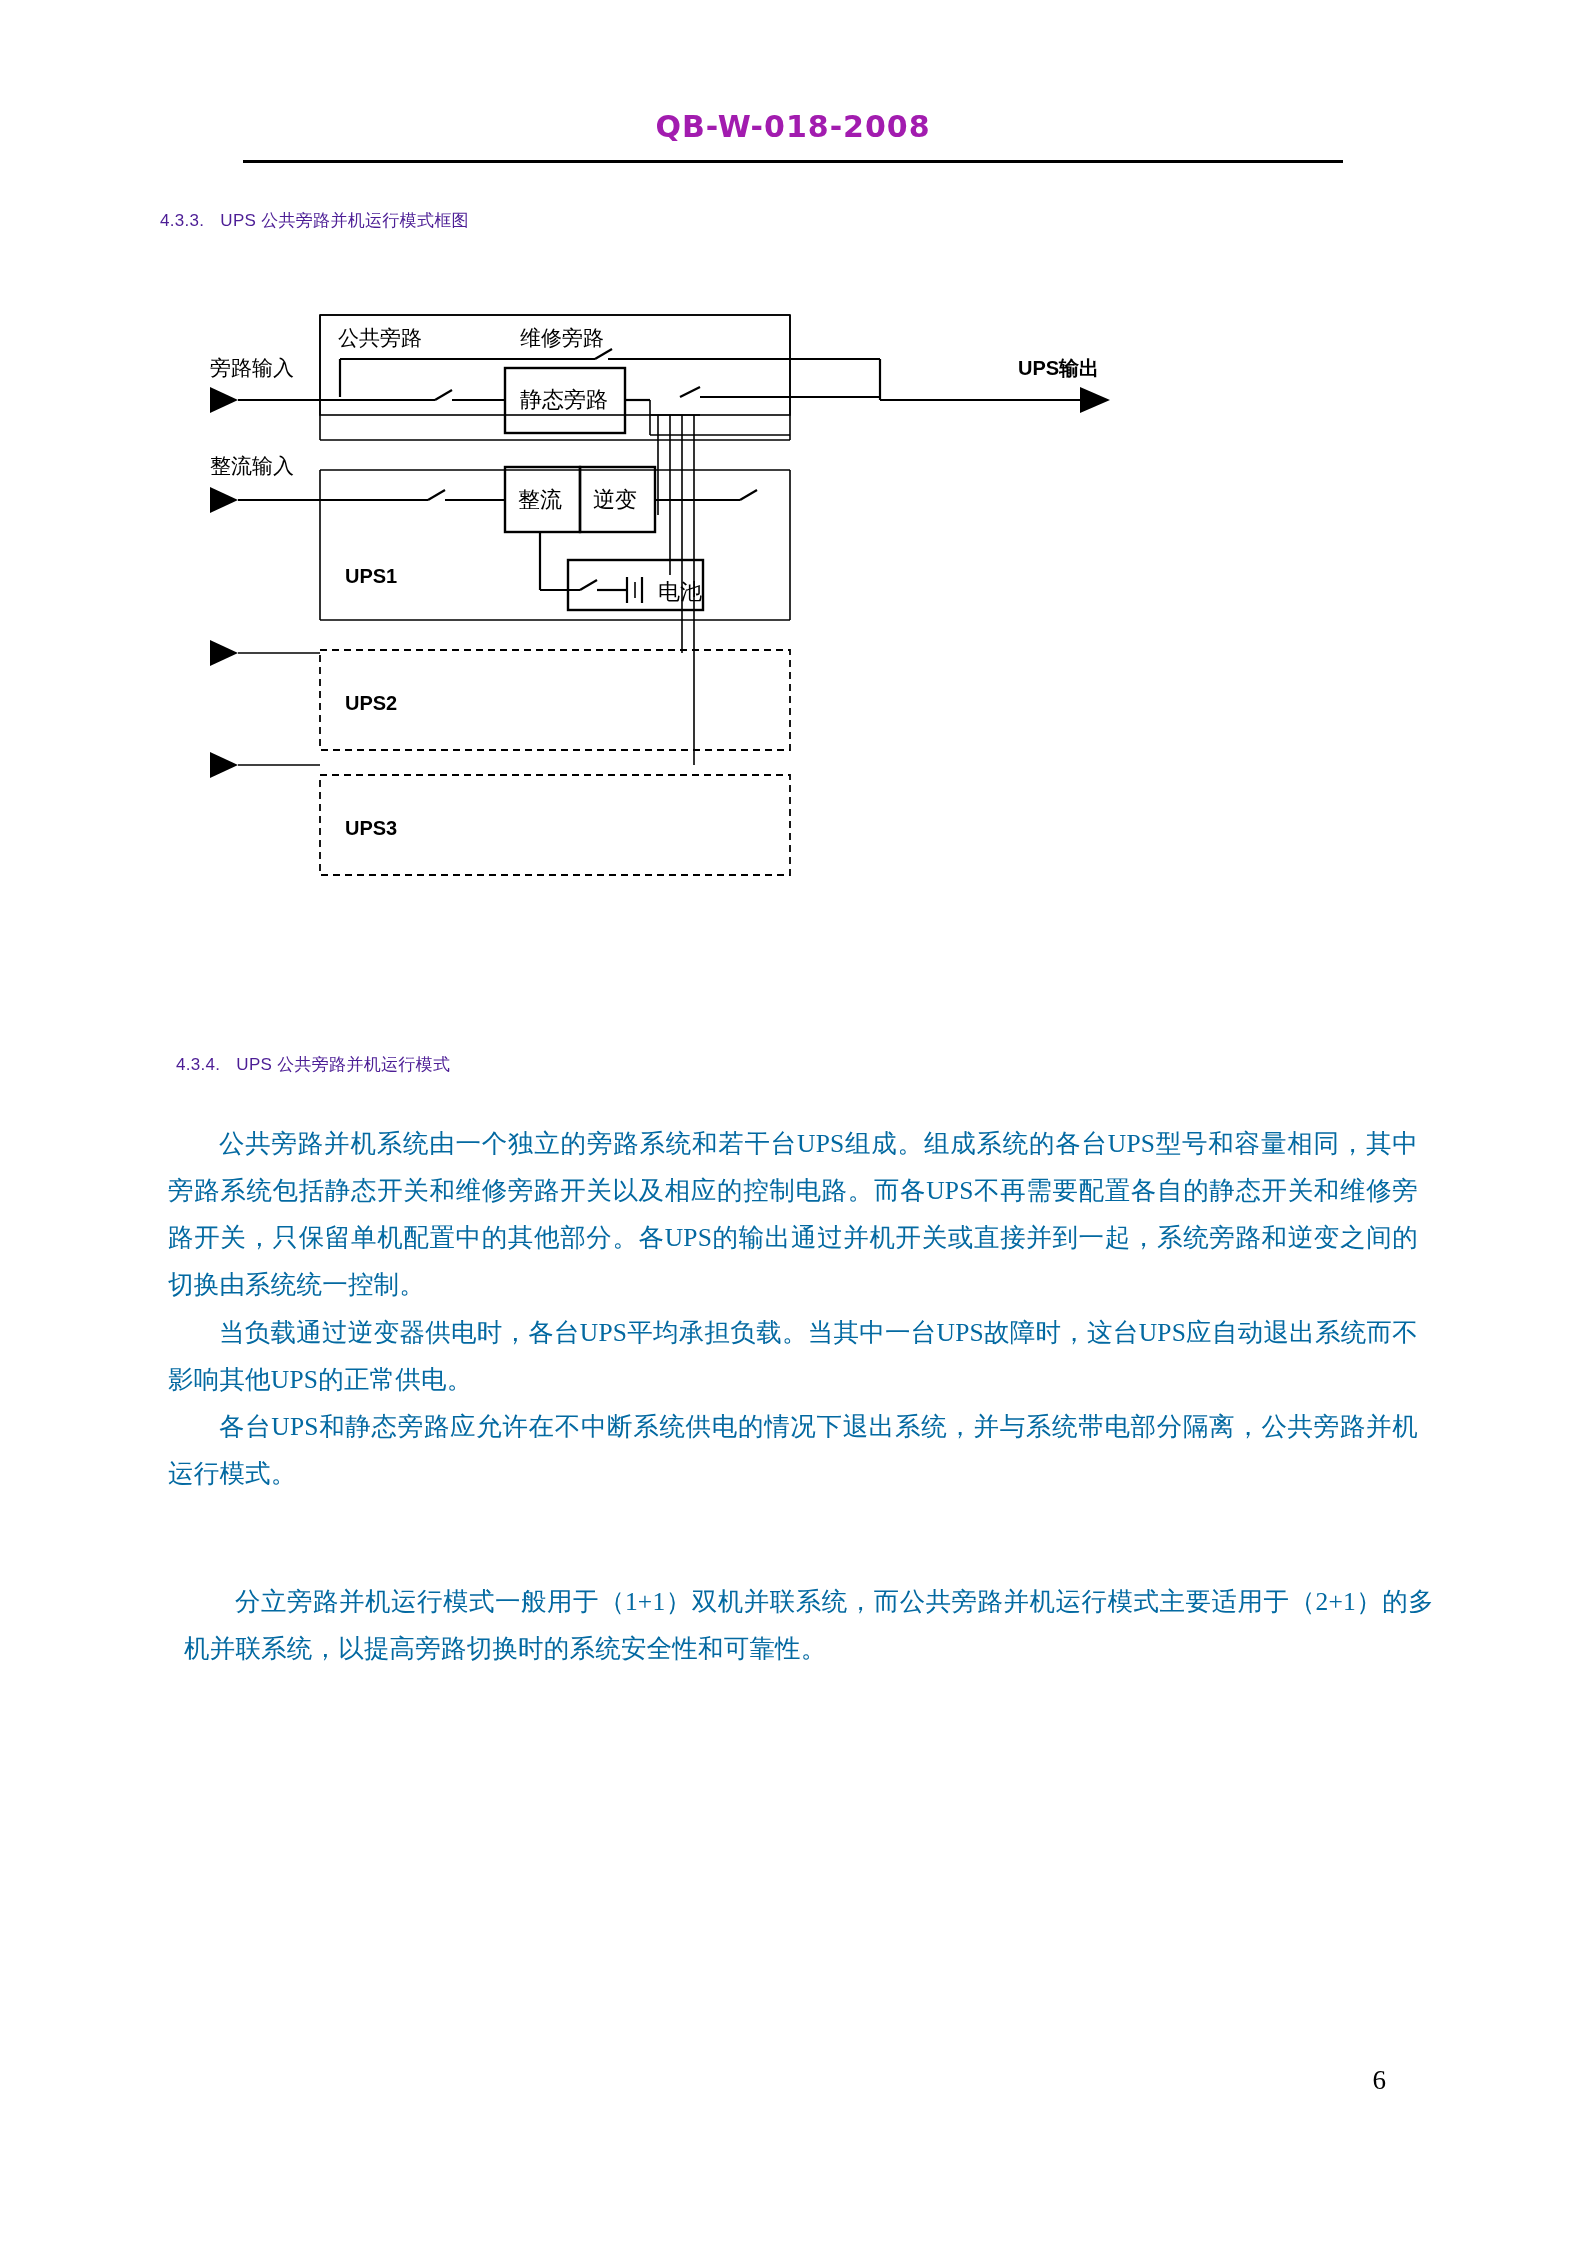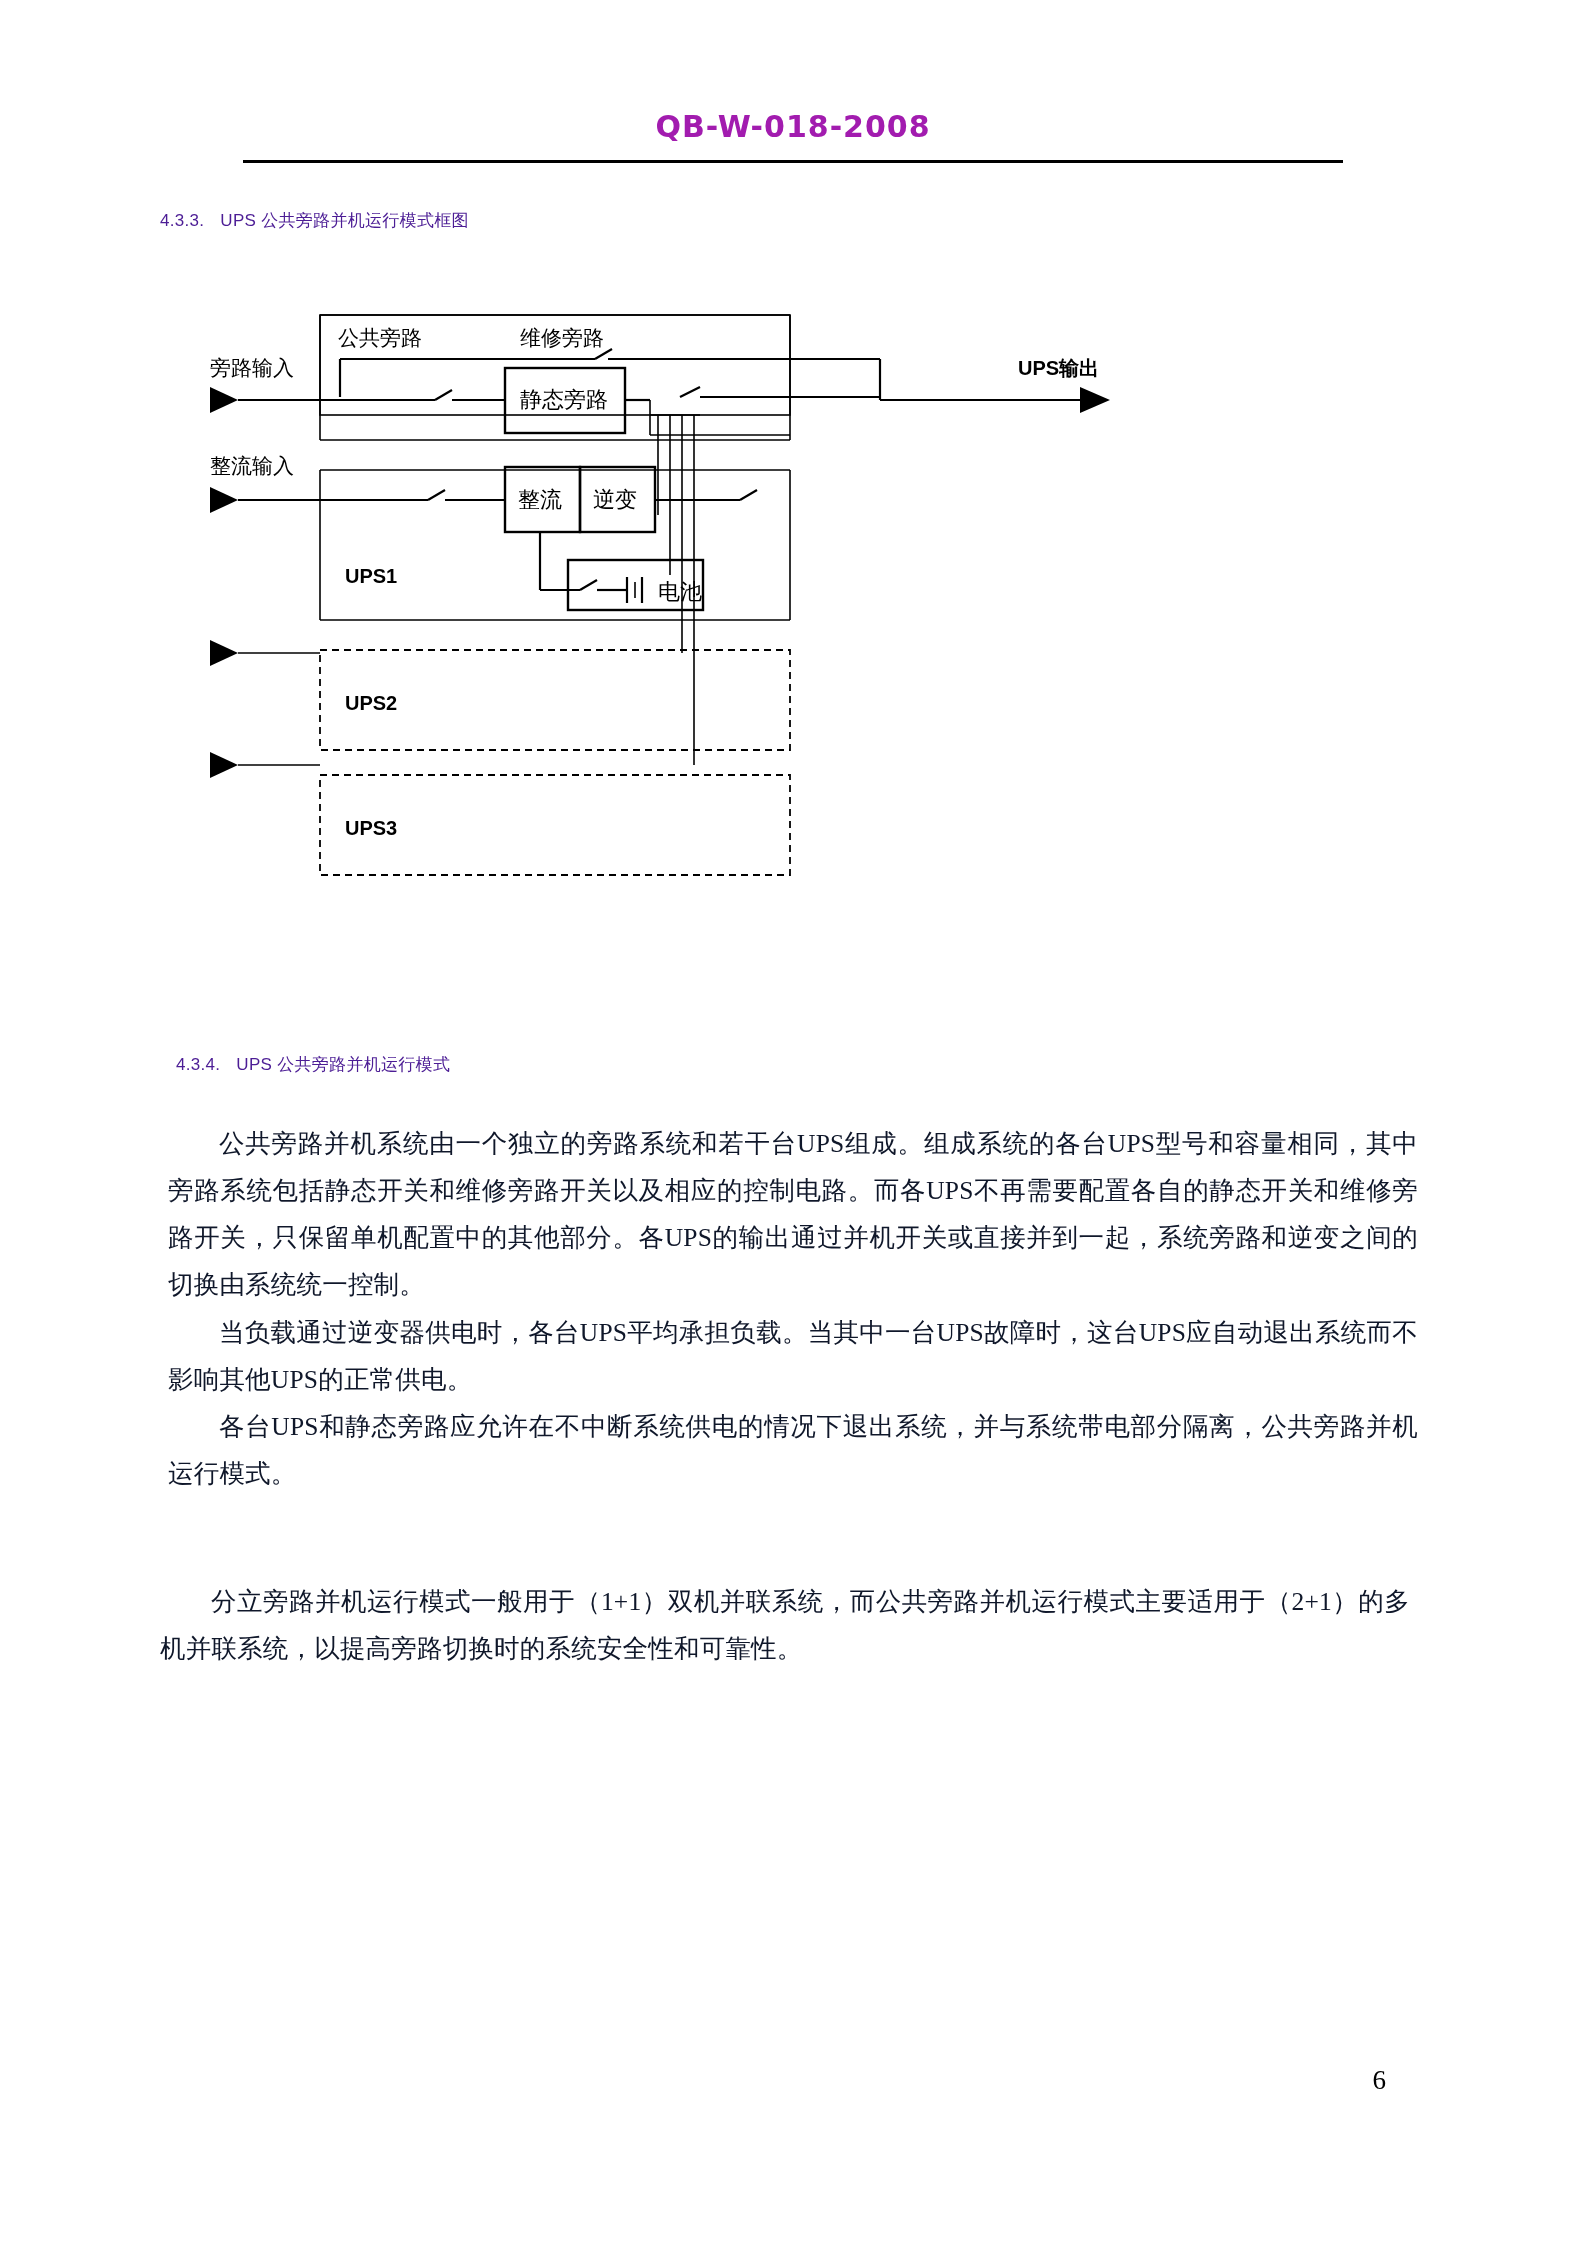--- a/index.html
+++ b/index.html
@@ -55,21 +55,21 @@
     letter-spacing: 0.3px;
   }
   .sh-num { margin-right: 16px; }
 
   
   .para {
     position: absolute;
     font-family: "Liberation Serif", "DejaVu Serif", serif;
     font-size: 25.5px;
     line-height: 47px;
-    color: #0f172a;
+    color: #0369a1;
     text-align: justify;
     text-justify: inter-ideograph;
     text-indent: 2em;
     letter-spacing: 0.2px;
   }
 
   
   .page-number {
     position: absolute;
     right: 200px;
@@ -235,17 +235,17 @@
     <span class="sh-num">4.3.4.</span><span>UPS 公共旁路并机运行模式</span>
   </div>
 
   <div class="para" style="left:168px; top:1120px; width:1250px;">公共旁路并机系统由一个独立的旁路系统和若干台UPS组成。组成系统的各台UPS型号和容量相同，其中旁路系统包括静态开关和维修旁路开关以及相应的控制电路。而各UPS不再需要配置各自的静态开关和维修旁路开关，只保留单机配置中的其他部分。各UPS的输出通过并机开关或直接并到一起，系统旁路和逆变之间的切换由系统统一控制。</div>
 
   <div class="para" style="left:168px; top:1309px; width:1250px;">当负载通过逆变器供电时，各台UPS平均承担负载。当其中一台UPS故障时，这台UPS应自动退出系统而不影响其他UPS的正常供电。</div>
 
   <div class="para" style="left:168px; top:1403px; width:1250px;">各台UPS和静态旁路应允许在不中断系统供电的情况下退出系统，并与系统带电部分隔离，公共旁路并机运行模式。</div>
 
 
-  <div class="para" style="left:160px; top:1578px; width:1250px;">分立旁路并机运行模式一般用于（1+1）双机并联系统，而公共旁路并机运行模式主要适用于（2+1）的多机并联系统，以提高旁路切换时的系统安全性和可靠性。</div>
+  <div class="para" style="left:184px; top:1578px; width:1250px;">分立旁路并机运行模式一般用于（1+1）双机并联系统，而公共旁路并机运行模式主要适用于（2+1）的多机并联系统，以提高旁路切换时的系统安全性和可靠性。</div>
 
   <div class="page-number">6</div>
 
 </div>
 
 </body></html>

